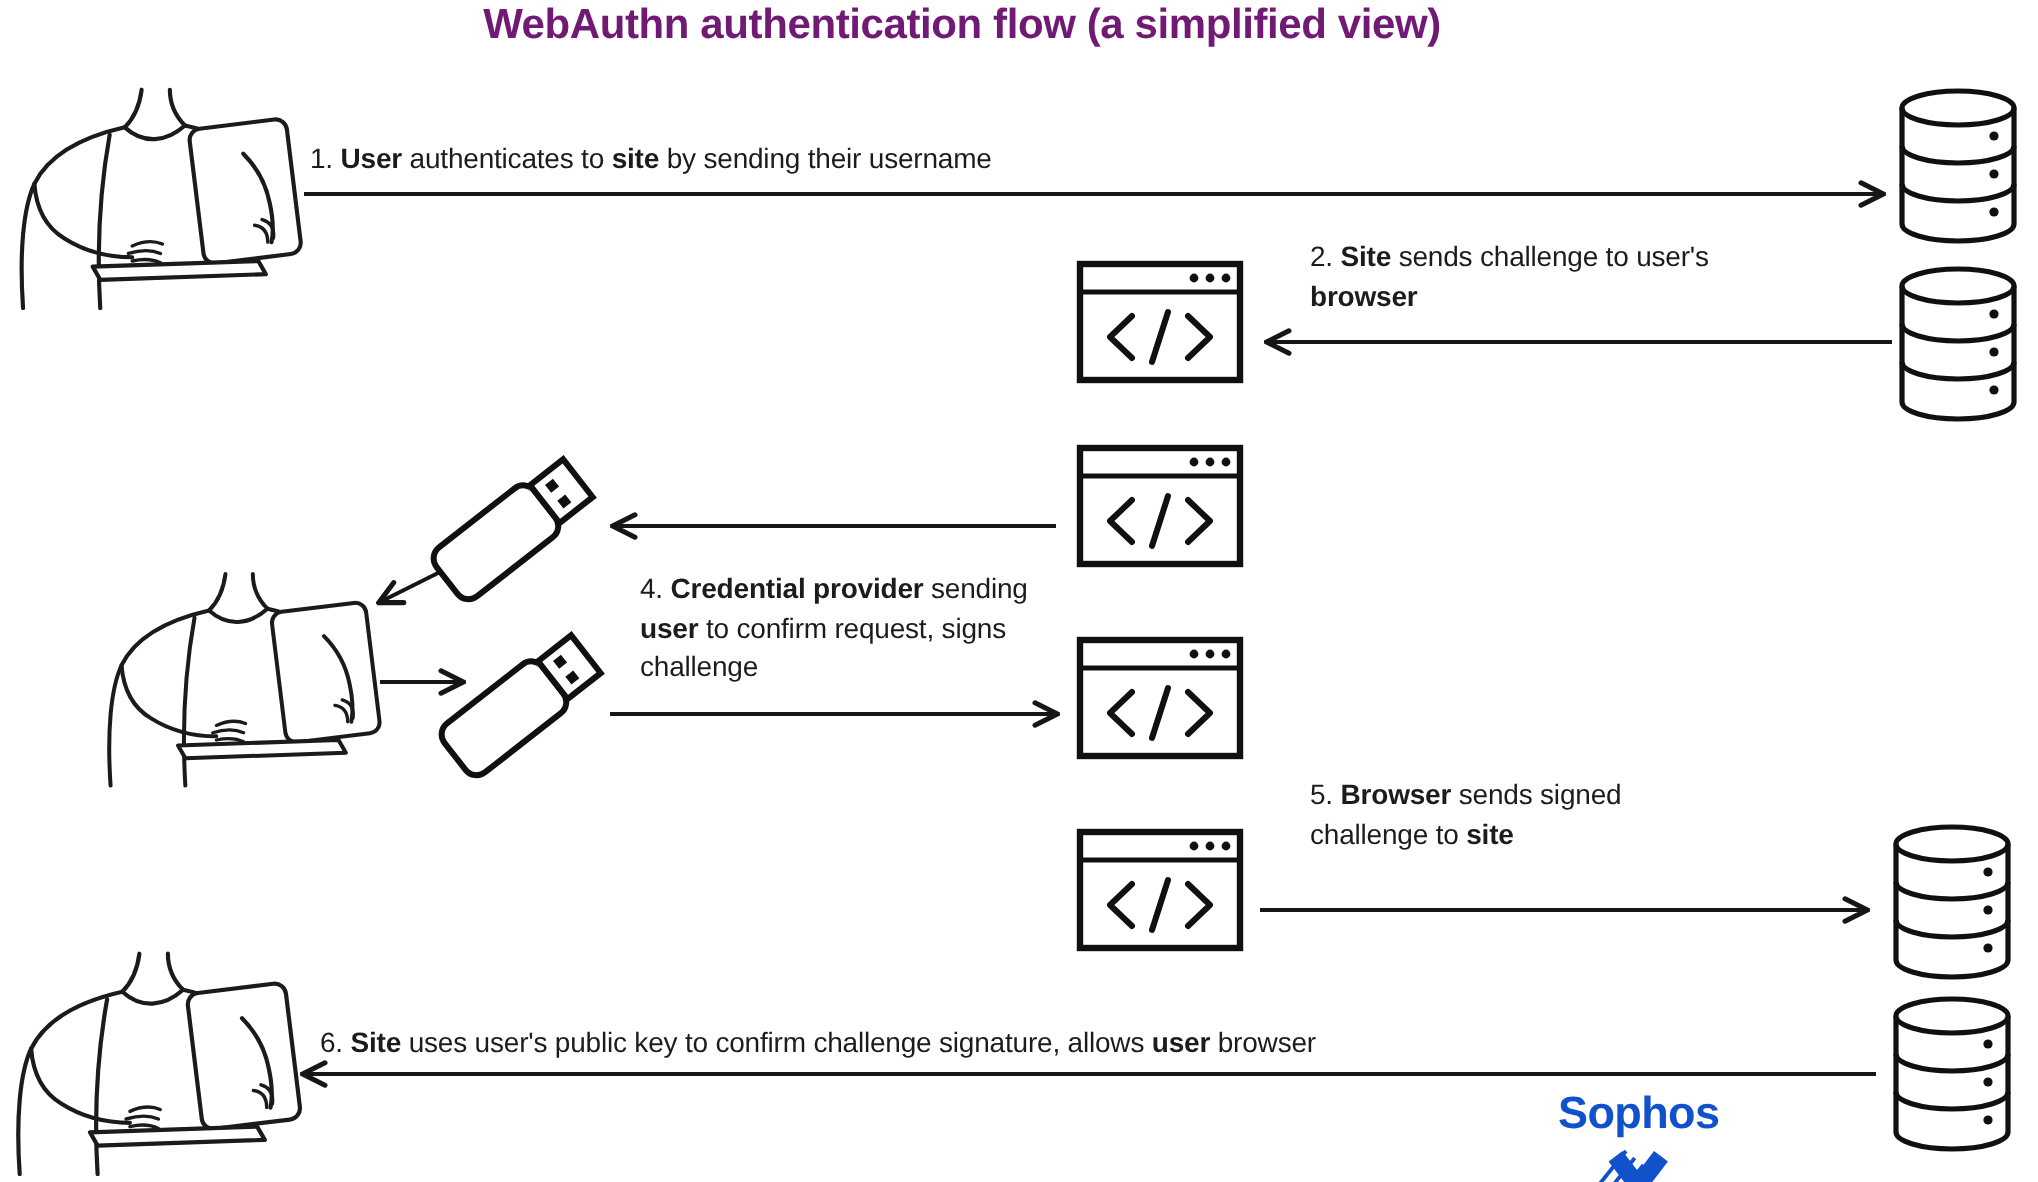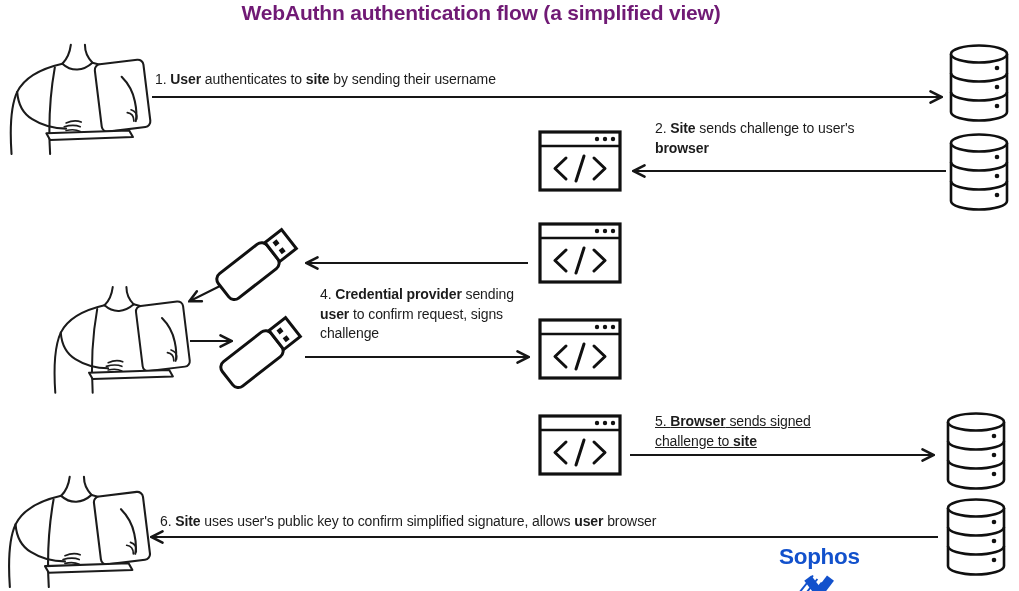--- a/index.html
+++ b/index.html
@@ -104,22 +104,22 @@
       <line x1="630" y1="455" x2="933" y2="455" marker-end="url(#ah)"></line>
       <line x1="938" y1="537" x2="152" y2="537" marker-end="url(#ah)"></line>
       <line x1="230" y1="281" x2="190" y2="301" marker-end="url(#ah)"></line>
       <line x1="190" y1="341" x2="231" y2="341" marker-end="url(#ah)"></line>
     </g>
   </svg>
 
   <div class="step" style="left:155px; top:70px;"><span>1. </span><span class="b">User</span><span> authenticates to </span><span class="b">site</span><span> by sending their username</span></div>
   <div class="step" style="left:655px; top:119px; width:242px;"><span>2. </span><span class="b">Site</span><span> sends challenge to user's </span><span class="b">browser</span></div>
   <div class="step" style="left:320px; top:285px; width:206px;"><span>4. </span><span class="b">Credential provider</span><span> sending </span><span class="b">user</span><span> to confirm request, signs challenge</span></div>
-  <div class="step" style="left:655px; top:412px; width:202px;text-decoration:underline;"><span>5. </span><span class="b">Browser</span><span> sends signed challenge to </span><span class="b">site</span></div>
-  <div class="step" style="left:160px; top:512px;"><span>6. </span><span class="b">Site</span><span> uses user's public key to confirm simplified signature, allows </span><span class="b">user</span><span> browser</span></div>
+  <div class="step" style="left:655px; top:388px; width:202px;"><span>5. </span><span class="b">Browser</span><span> sends signed challenge to </span><span class="b">site</span></div>
+  <div class="step" style="left:160px; top:512px;"><span>6. </span><span class="b">Site</span><span> uses user's public key to confirm challenge signature, allows </span><span class="b">user</span><span> browser</span></div>
 
   <svg class="icon" style="left:4px;  top:42px;" width="160" height="113">
       <use href="#sym-person"></use>
     </svg>
   <svg class="icon" style="left:48px; top:284px;" width="155" height="110">
       <use href="#sym-person"></use>
     </svg>
   <svg class="icon" style="left:2px;  top:474px;" width="162" height="114">
       <use href="#sym-person"></use>
     </svg>

